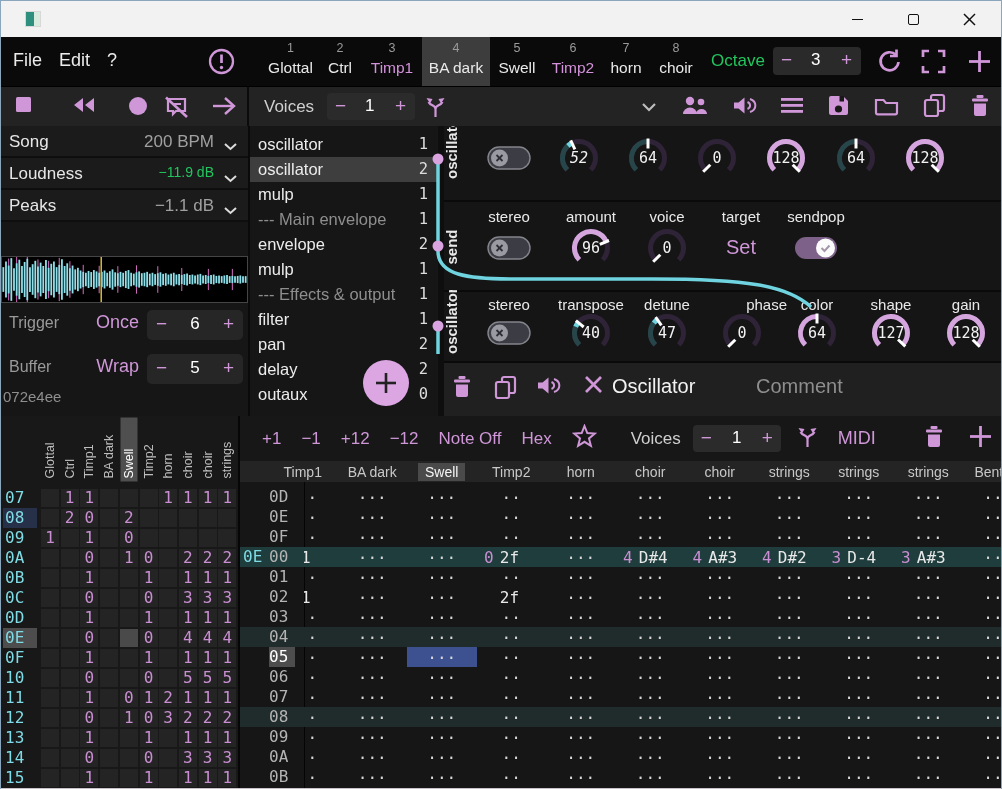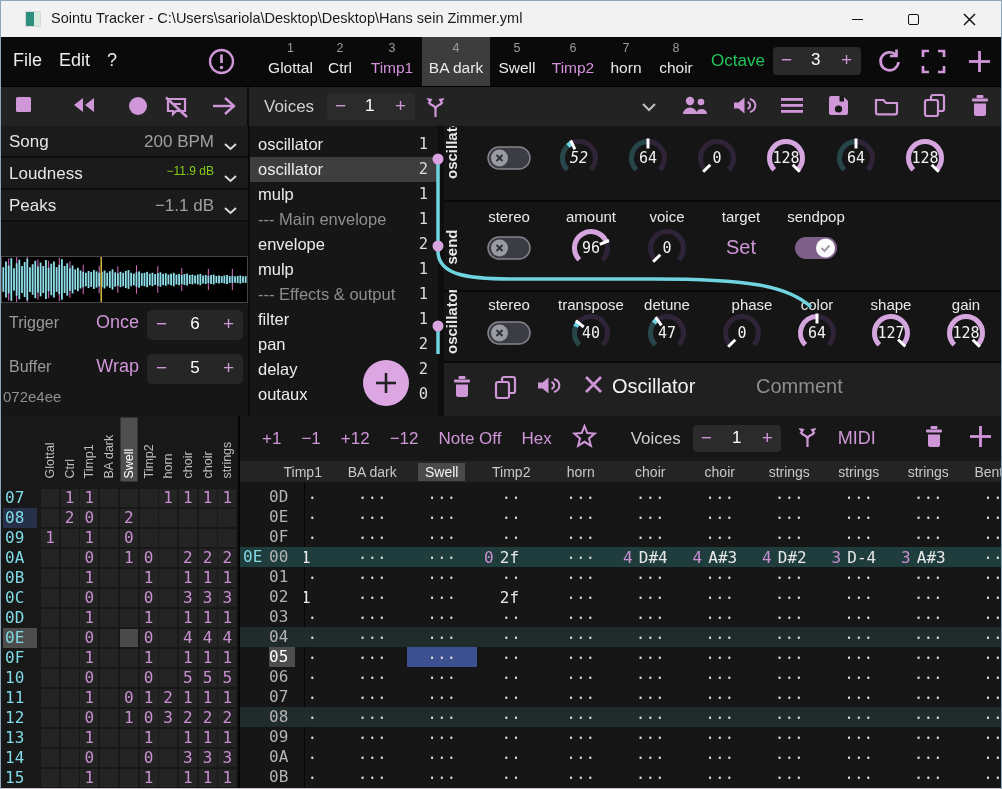--- a/index.html
+++ b/index.html
@@ -27,21 +27,20 @@
 <div class="win">
 
   <div class="titlebar">
     <span class="abs" style="left:24px;top:10px;">
       <svg width="16" height="16">
           <rect width="16" height="16" fill="#d8d8d8"></rect>
           <rect x="1" y="1" width="8" height="14" fill="#2e8f7e"></rect>
           <rect x="9" y="1" width="6" height="14" fill="#d7ecdf"></rect>
         </svg>
     </span>
-    <span class="abs" style="left:50px;top:9px;font-size:14.5px;">Sointu Tracker - C:\Users\sariola\Desktop\Desktop\Hans sein Zimmer.yml</span>
     <div class="wbtn" style="left:833px;">
         <span style="display:block;width:11px;border-top:1.6px solid #111;"></span>
       </div>
     <div class="wbtn" style="left:889px;">
         <span style="display:block;width:11px;height:11px;border:1.4px solid #111;border-radius:2px;"></span>
       </div>
     <div class="wbtn" style="left:945px;">
         <svg width="13" height="13">
           <line x1="1" y1="1" x2="12" y2="12" stroke="#111" stroke-width="1.5"></line>
           <line x1="12" y1="1" x2="1" y2="12" stroke="#111" stroke-width="1.5"></line>
@@ -186,21 +185,21 @@
     <div class="abs" id="left-panel" style="left:0;top:0;width:247px;height:290px;background:#161616;">
         <div style="position: absolute; left: 0px; top: 0px; width: 247px; height: 32px; background: rgb(27, 27, 27); border-bottom: 2px solid rgb(14, 14, 14);">
           <div style="position: absolute; left: 8px; top: 6px; font-size: 17px; color: rgb(230, 230, 230);">Song</div>
           <div style="position: absolute; right: 34px; top: 6px; font-size: 17px; color: rgb(160, 160, 160);">200 BPM</div>
           <div style="position: absolute; right: 10px; top: 11px;"><svg width="15" height="9">
               <polyline points="2,2 7.5,7 13,2" fill="none" stroke="#dcdcdc" stroke-width="2"></polyline>
             </svg></div>
         </div>
         <div style="position: absolute; left: 0px; top: 32px; width: 247px; height: 32px; background: rgb(27, 27, 27); border-bottom: 2px solid rgb(14, 14, 14);">
           <div style="position: absolute; left: 8px; top: 6px; font-size: 17px; color: rgb(230, 230, 230);">Loudness</div>
-          <div style="position: absolute; right: 34px; top: 6px; font-size: 12px; color: #84cc16;">−11.9 dB</div>
+          <div style="position: absolute; right: 34px; top: 6px; font-size: 14px; color: #22c55e;">−11.9 dB</div>
           <div style="position: absolute; right: 10px; top: 11px;"><svg width="15" height="9">
               <polyline points="2,2 7.5,7 13,2" fill="none" stroke="#dcdcdc" stroke-width="2"></polyline>
             </svg></div>
         </div>
         <div style="position: absolute; left: 0px; top: 64px; width: 247px; height: 32px; background: rgb(27, 27, 27); border-bottom: 2px solid rgb(14, 14, 14);">
           <div style="position: absolute; left: 8px; top: 6px; font-size: 17px; color: rgb(230, 230, 230);">Peaks</div>
           <div style="position: absolute; right: 34px; top: 6px; font-size: 17px; color: rgb(160, 160, 160);">−1.1 dB</div>
           <div style="position: absolute; right: 10px; top: 11px;"><svg width="15" height="9">
               <polyline points="2,2 7.5,7 13,2" fill="none" stroke="#dcdcdc" stroke-width="2"></polyline>
             </svg></div>
@@ -480,21 +479,21 @@
               <text x="23" y="28" text-anchor="middle" class="knobnum">40</text>
             </svg></div>
           <div style="position: absolute; left: 178px; top: 6px; width: 90px; text-align: center; font-size: 15px; color: rgb(233, 233, 233);">detune</div>
           <div style="position: absolute; left: 200px; top: 20px;"><svg width="46" height="46">
               <path d="M11.3,34.7 A16.5,16.5 0 1 1 34.7,34.7" fill="none" stroke="#2f2338" stroke-width="5"></path>
               <path d="M11.3,34.7 A16.5,16.5 0 0 1 13.3,9.6" fill="none" stroke="#27464a" stroke-width="5"></path>
               <path d="M9.8,13.0 A16.5,16.5 0 0 1 12.6,10.2" fill="none" stroke="#6fd4e0" stroke-width="5"></path>
               <line x1="17.4" y1="15.3" x2="11.6" y2="7.2" stroke="#fff" stroke-width="3"></line>
               <text x="23" y="28" text-anchor="middle" class="knobnum">47</text>
             </svg></div>
-          <div style="position: absolute; left: 263px; top: 6px; width: 90px; text-align: center; font-size: 15px; color: rgb(233, 233, 233);">phase</div>
+          <div style="position: absolute; left: 253px; top: 6px; width: 90px; text-align: right; font-size: 15px; color: rgb(233, 233, 233);">phase</div>
           <div style="position: absolute; left: 275px; top: 20px;"><svg width="46" height="46">
               <path d="M11.3,34.7 A16.5,16.5 0 1 1 34.7,34.7" fill="none" stroke="#2f2338" stroke-width="5"></path>
               <line x1="16.3" y1="29.7" x2="9.2" y2="36.8" stroke="#fff" stroke-width="3"></line>
               <text x="23" y="28" text-anchor="middle" class="knobnum">0</text>
             </svg></div>
           <div style="position: absolute; left: 328px; top: 6px; width: 90px; text-align: center; font-size: 15px; color: rgb(233, 233, 233);">color</div>
           <div style="position: absolute; left: 350px; top: 20px;"><svg width="46" height="46">
               <path d="M11.3,34.7 A16.5,16.5 0 1 1 34.7,34.7" fill="none" stroke="#2f2338" stroke-width="5"></path>
               <path d="M11.3,34.7 A16.5,16.5 0 0 1 23.0,6.5" fill="none" stroke="#d5a5de" stroke-width="5"></path>
               <line x1="23.0" y1="13.5" x2="23.0" y2="3.5" stroke="#fff" stroke-width="3"></line>

